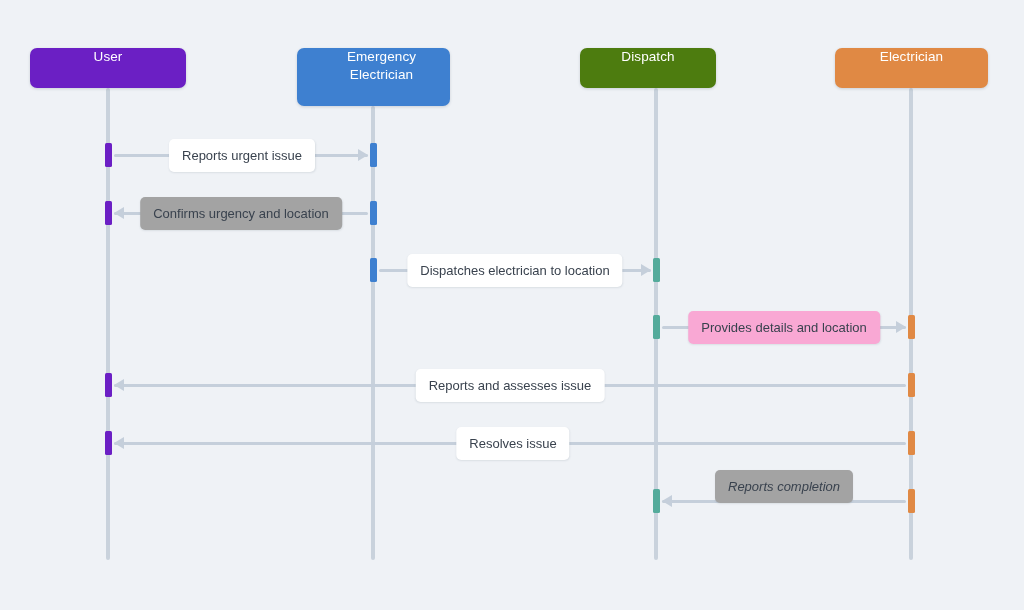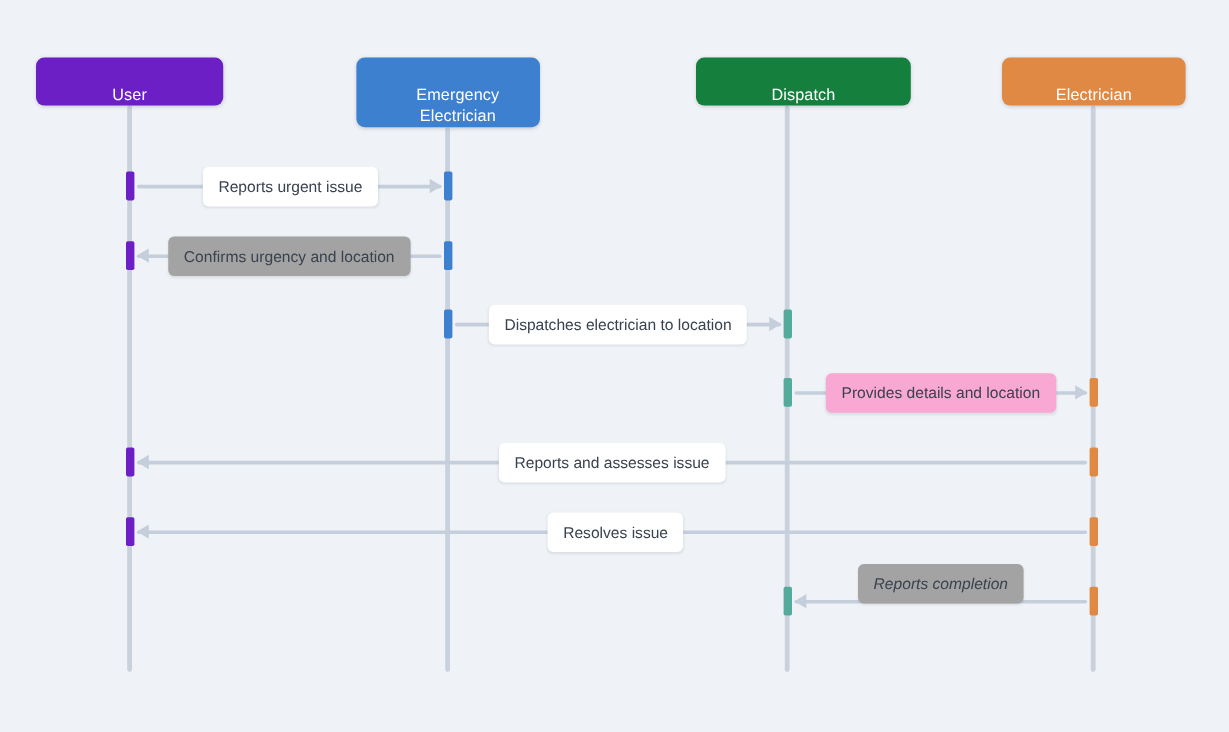--- a/index.html
+++ b/index.html
@@ -28,21 +28,21 @@
     position: absolute;
     width: 4px;
     border-radius: 2px;
     background: #c9d2dc;
   }
 
   
   .participant {
     position: absolute;
     display: flex;
-    align-items: flex-end;
+    align-items: flex-start;
     justify-content: center;
     text-align: center;
     border-radius: 7px;
     color: #ffffff;
     font-size: 13.5px;
     font-weight: 400;
     line-height: 1.32;
     letter-spacing: 0.1px;
     box-shadow: 0 1px 3px rgba(40, 55, 75, 0.18);
     padding: 0 8px;
@@ -136,20 +136,20 @@
       <div class="activation" style="left: 907.5px; top: 431px; height: 24px; background: rgb(224, 137, 68);"></div>
       <div class="activation" style="left: 907.5px; top: 489px; height: 24px; background: rgb(224, 137, 68);"></div>
     </div>
   <div id="participants-layer">
       <div class="participant" style="left: 30px; top: 48px; width: 156px; height: 40px; background: rgb(107, 31, 196);">
         <span>User</span>
       </div>
       <div class="participant" style="left: 297px; top: 48px; width: 153px; height: 58px; background: rgb(62, 128, 208); padding-left: 24px;">
         <span>Emergency<br>Electrician</span>
       </div>
-      <div class="participant" style="left: 580px; top: 48px; width: 179px; height: 40px; background: #15803d;">
+      <div class="participant" style="left: 580px; top: 48px; width: 136px; height: 40px; background: #4d7c0f;">
         <span>Dispatch</span>
       </div>
       <div class="participant" style="left: 835px; top: 48px; width: 153px; height: 40px; background: rgb(224, 137, 68);">
         <span>Electrician</span>
       </div>
     </div>
 </div>
 
 </body></html>

